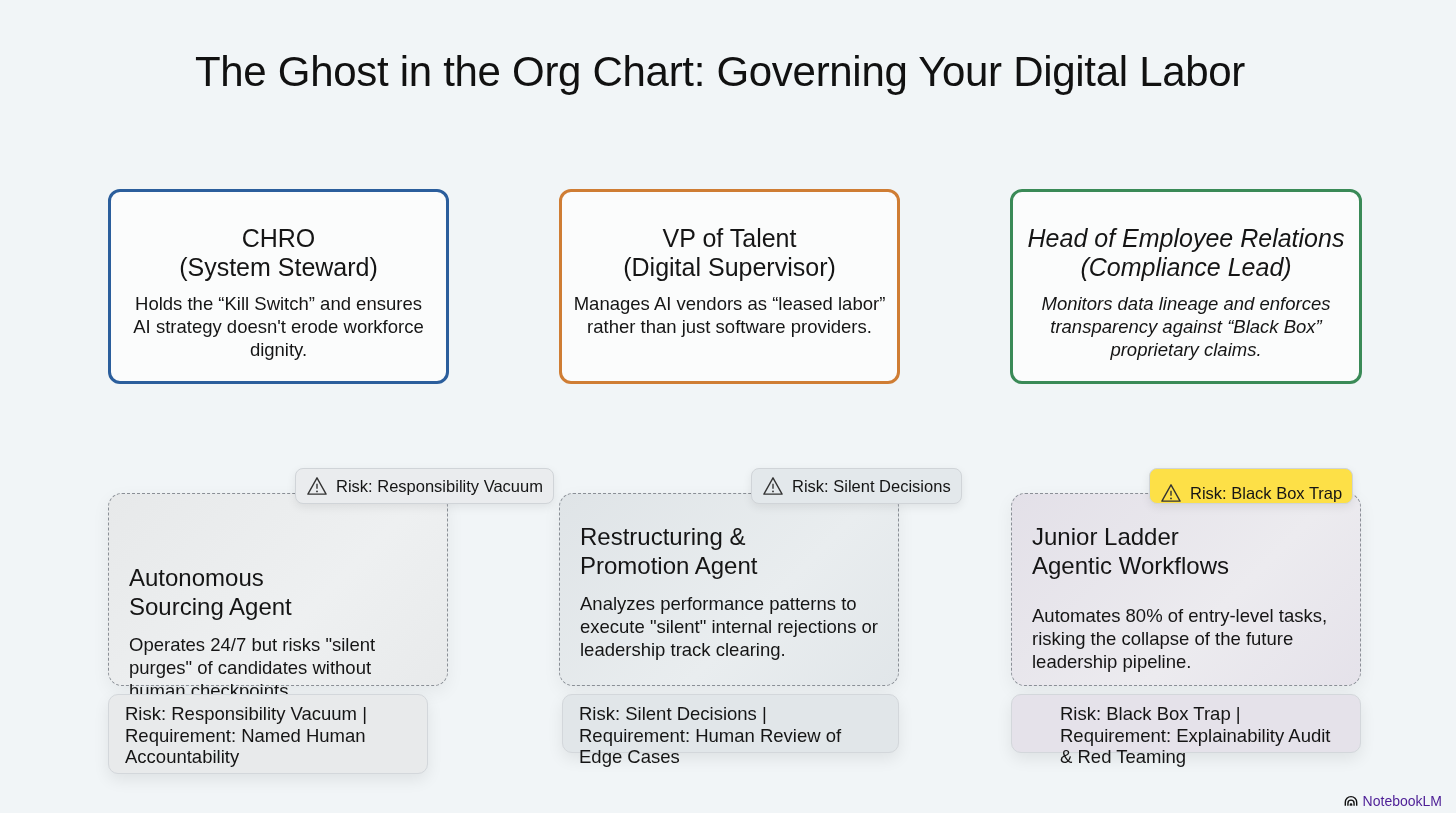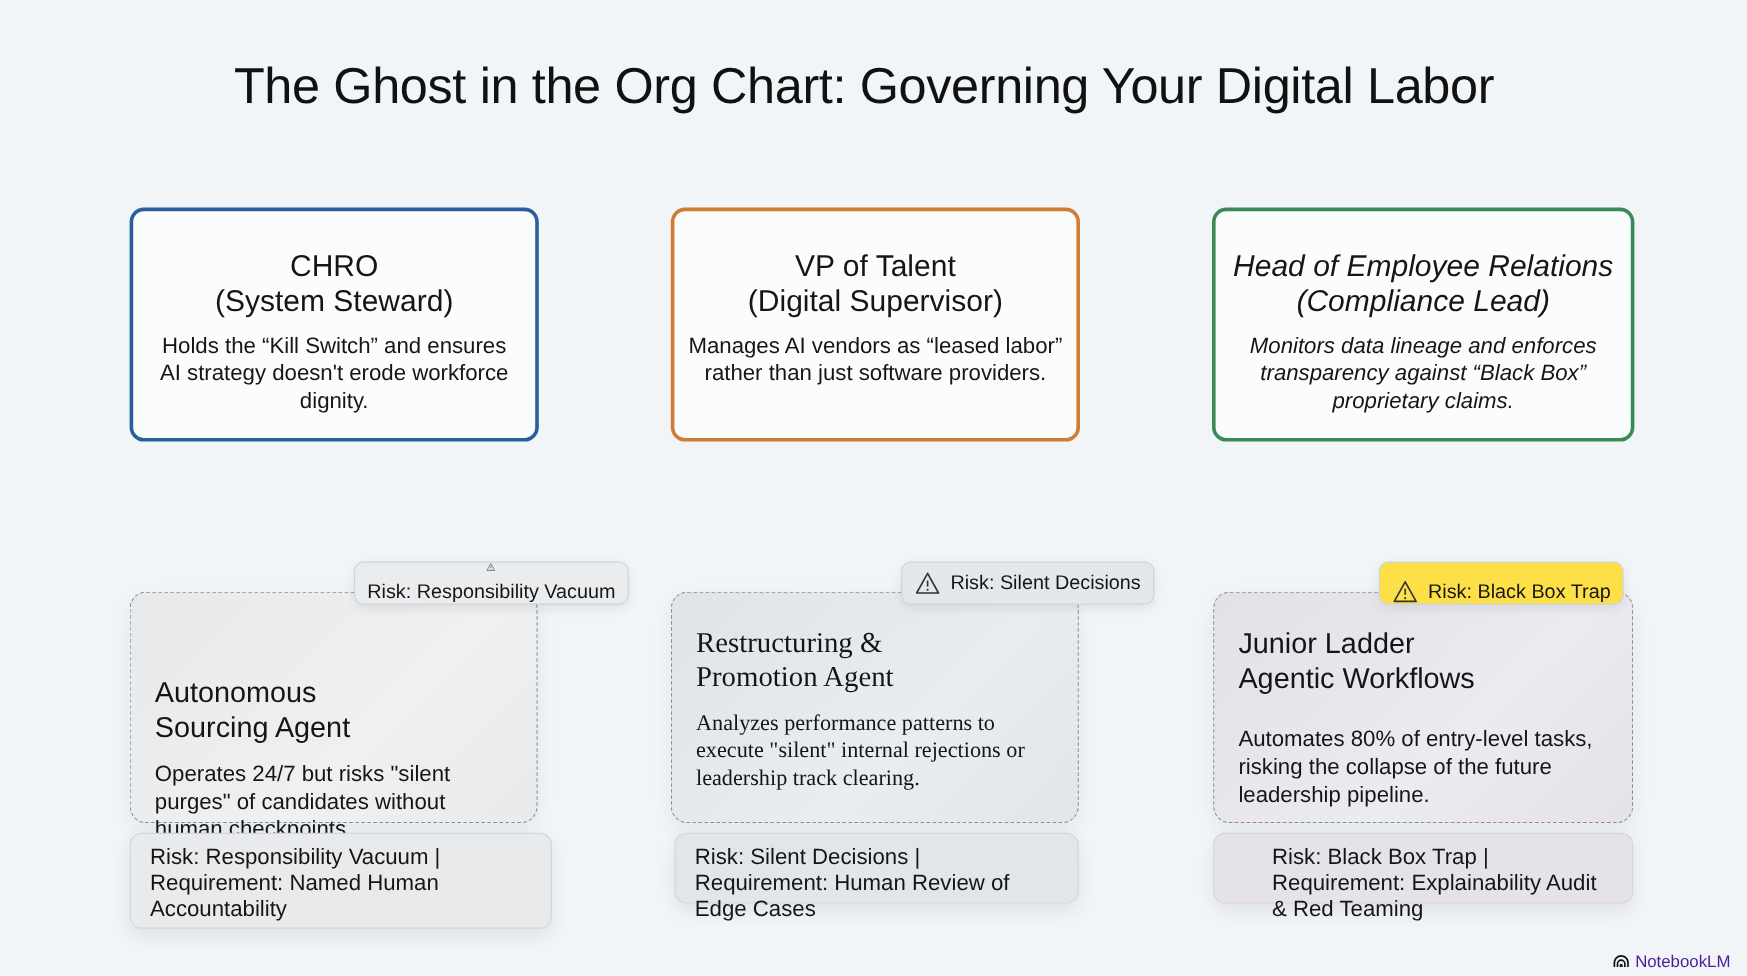--- a/index.html
+++ b/index.html
@@ -9,21 +9,21 @@
     background: #f1f5f7;
     color: #151515;
     position: relative;
   }
   .title {
     position: absolute; left: 0; right: 16px; top: 48px;
     text-align: center; font-size: 42px; font-weight: 400; letter-spacing: -0.3px;
     color: #111;
   }
   .role-card {
-    position: absolute; top: 173px; height: 195px;
+    position: absolute; top: 189px; height: 195px;
     background: #fbfcfc; border: 3px solid; border-radius: 12px;
     text-align: center; padding-top: 32px;
   }
   .role-card .role-name { font-size: 25px; line-height: 29px; }
   .role-card .role-sub { font-size: 25px; line-height: 29px; }
   .role-card .role-desc { font-size: 18.5px; line-height: 23px; margin-top: 10px; padding: 0 10px; }
 
   .agent-card {
     position: absolute; top: 493px; height: 193px;
     border: 1.5px dashed #8a8f96; border-radius: 14px;
@@ -76,31 +76,31 @@
   <div class="role-name">Head of Employee Relations</div>
   <div class="role-sub">(Compliance Lead)</div>
   <div class="role-desc" style="padding:0 26px;">Monitors data lineage and enforces transparency against “Black Box” proprietary claims.</div>
 </div>
 
 <div class="agent-card" style="left:108px; width:340px; background:linear-gradient(135deg,#e7e9ea,#eef0f1 60%,#e8eaeb);">
   <div class="agent-title" style="width:200px;margin-top:41px;">Autonomous Sourcing Agent</div>
   <div class="agent-desc" style="width:275px;">Operates 24/7 but risks "silent purges" of candidates without human checkpoints.</div>
 </div>
 
-<div class="agent-card" style="left:559px; width:340px; background:linear-gradient(135deg,#dfe4e7,#e9edef 60%,#e1e6e9);font-family:Liberation Serif, serif;">
+<div class="agent-card" style="left:559px; width:340px; background:linear-gradient(135deg,#dfe4e7,#e9edef 60%,#e1e6e9);">
   <div class="agent-title" style="width:210px;">Restructuring &amp; Promotion Agent</div>
   <div class="agent-desc" style="width:300px;">Analyzes performance patterns to execute "silent" internal rejections or leadership track clearing.</div>
 </div>
 
 <div class="agent-card" style="left:1011px; width:350px; background:linear-gradient(135deg,#e3e0e8,#ecebef 60%,#e5e2ea);">
   <div class="agent-title" style="width:230px;">Junior Ladder Agentic Workflows</div>
   <div class="agent-desc" style="width:312px;margin-top:24px;">Automates 80% of entry-level tasks, risking the collapse of the future leadership pipeline.</div>
 </div>
 
-<div class="risk-badge" style="left:295px; background:#eaecee;flex-direction:column;">
+<div class="risk-badge" style="left:295px; background:#eaecee;">
   <svg viewBox="0 0 24 22">
       <path d="M12 2 L22 20 H2 Z" fill="none" stroke="#333" stroke-width="1.5" stroke-linejoin="round"></path>
       <line x1="12" y1="8.5" x2="12" y2="14" stroke="#333" stroke-width="1.5"></line>
       <circle cx="12" cy="17" r="1" fill="#333"></circle>
     </svg>
   <span>Risk: Responsibility Vacuum</span>
 </div>
 
 <div class="risk-badge" style="left:751px; background:#e3e8eb;">
   <svg viewBox="0 0 24 22">
@@ -113,21 +113,21 @@
 
 <div class="risk-badge" style="left:1149px; background:#fde047;align-items:flex-end;">
   <svg viewBox="0 0 24 22">
       <path d="M12 2 L22 20 H2 Z" fill="none" stroke="#333" stroke-width="1.5" stroke-linejoin="round"></path>
       <line x1="12" y1="8.5" x2="12" y2="14" stroke="#333" stroke-width="1.5"></line>
       <circle cx="12" cy="17" r="1" fill="#333"></circle>
     </svg>
   <span>Risk: Black Box Trap</span>
 </div>
 
-<div class="req-box" style="left:108px; width:352px; height:80px; background:#e8eaeb;">
+<div class="req-box" style="left:108px; width:320px; height:80px; background:#e8eaeb;">
   <span>Risk: Responsibility Vacuum | Requirement: Named Human Accountability</span>
 </div>
 
 <div class="req-box" style="left:562px; width:337px; height:59px; background:#e1e6e9;">
   <span>Risk: Silent Decisions | Requirement: Human Review of Edge Cases</span>
 </div>
 
 <div class="req-box" style="left:1011px; width:350px; height:59px; background:#e5e2ea;padding-left:48px;">
   <span>Risk: Black Box Trap | Requirement: Explainability Audit &amp; Red Teaming</span>
 </div>

